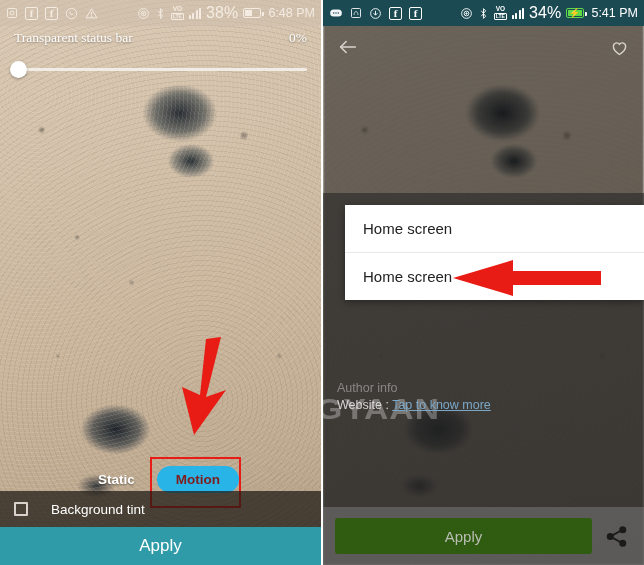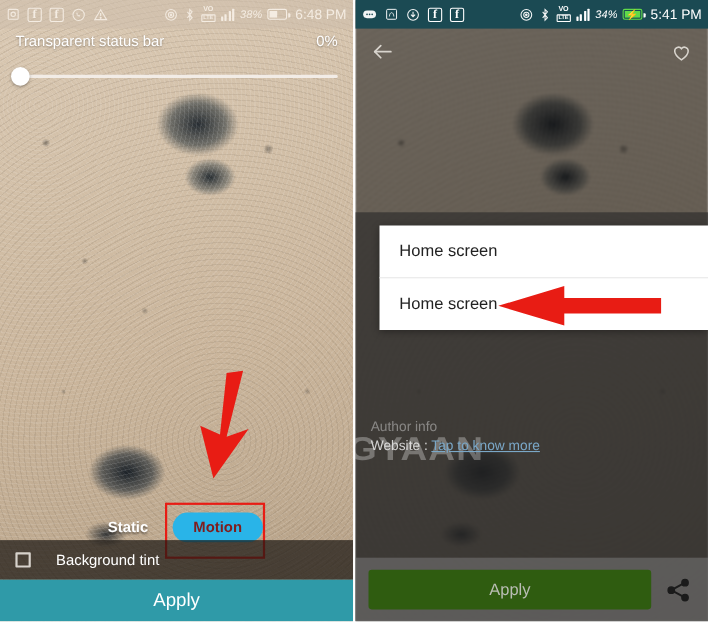--- a/index.html
+++ b/index.html
@@ -75,21 +75,21 @@
     color: #ffffff;
   }
   .statusbar.translucent { background: rgba(205,190,172,.55); color:#f4ece2; }
   .statusbar.solid { background: #1b4a53; }
 
   .sb-left  { display:flex; align-items:center; gap:7px; flex:1; }
   .sb-right { display:flex; align-items:center; gap:5px; }
 
   .sb-ico { display:inline-flex; align-items:center; justify-content:center; opacity:.95; }
   .sb-ico svg { display:block; }
-  .sb-text { font-size: 10px; letter-spacing:.1px; white-space:nowrap;font-style:italic; }
+  .sb-text { font-size: 16px; letter-spacing:.1px; white-space:nowrap; }
   .sb-time { font-size: 12.5px; font-weight: 400; margin-left:2px; white-space:nowrap; }
 
   .fb-box {
     width:13px;height:13px;border-radius:2px;
     display:inline-flex;align-items:center;justify-content:center;
     border:1.4px solid currentColor; font-size:11px; font-weight:700;
     line-height:1; font-family:"Liberation Serif", serif;
   }
   .volte {
     display:inline-flex;flex-direction:column;align-items:center;
@@ -113,20 +113,21 @@
     position:absolute; inset:0; display:flex;align-items:center;justify-content:center;
     font-size:9px; color:#15353b; font-weight:700; line-height:1;
   }
 
   
   .tsb-row {
     position:absolute; top:30px; left:14px; right:14px;
     display:flex; justify-content:space-between; align-items:baseline;
     z-index:20; color:#ffffff;
     text-shadow: 0 1px 2px rgba(0,0,0,.35);
+    font-family: Liberation Serif, serif;
   }
   .tsb-label { font-size:13.5px; }
   .tsb-value { font-size:13.5px; }
 
   .slider-wrap { position:absolute; top:58px; left:10px; right:14px; height:22px; z-index:20; }
   .slider-track {
     position:absolute; left:10px; right:0; top:10px; height:3px;
     background:#f2ece6; border-radius:2px;
   }
   .slider-thumb {

